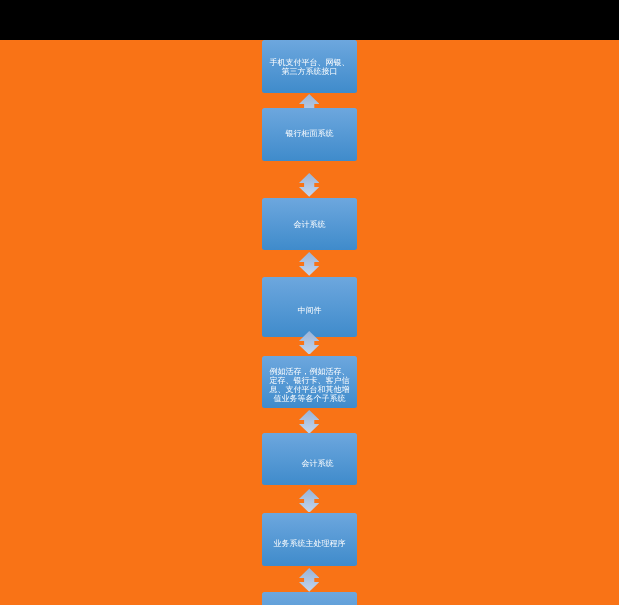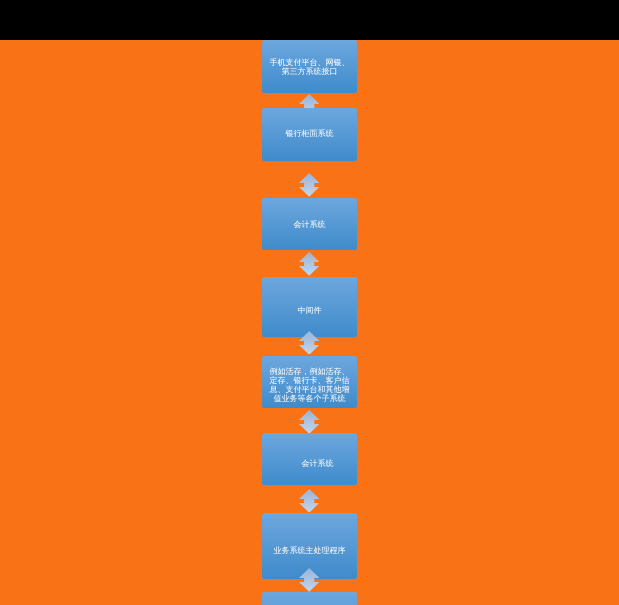--- a/index.html
+++ b/index.html
@@ -46,21 +46,21 @@
     height: 23.8px;
   }
   .connector svg { display: block; }
 
   .n1 { top: 0px; height: 53px; }
   .n2 { top: 68px; height: 53px; }
   .n3 { top: 158px; height: 52px; }
   .n4 { top: 237px; height: 60px; }
   .n5 { top: 316px; height: 52px; }
   .n6 { top: 393px; height: 52px; padding-left: 16px; }
-  .n7 { top: 473px; height: 66px; }
+  .n7 { top: 473px; height: 53px; }
   .n8 { top: 552px; height: 58px; }
 
   .n1 .node-label { transform: translateY(-0.1px); }
   .n2 .node-label { transform: translateY(-0.8px); }
   .n3 .node-label { transform: translateY(-0.5px); }
   .n4 .node-label { transform: translateY(2.5px); }
   .n5 .node-label { transform: translateY(3.2px); }
   .n6 .node-label { transform: translateY(3.6px); }
   .n7 .node-label { transform: translateY(3.9px); }
   .n8 .node-label { transform: translateY(0.5px); text-align: center; }

